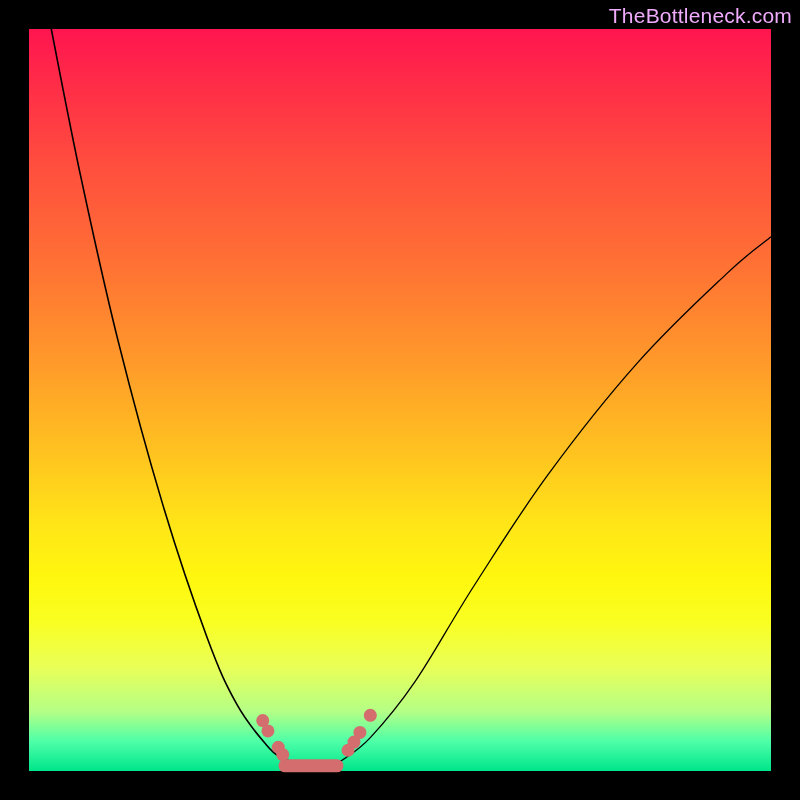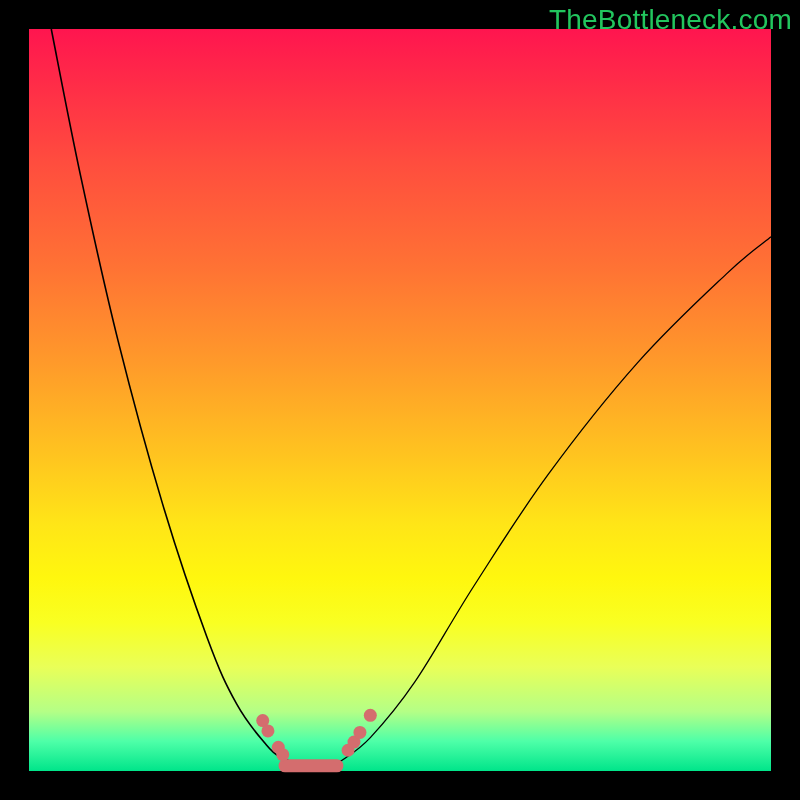--- a/index.html
+++ b/index.html
@@ -29,22 +29,22 @@
       #e9ff58 86%,
       #b4ff86 92%,
       #4effa8 96%,
       #00e58a 100%);
   }
   .attrib {
     position: absolute;
     top: 4px;
     right: 8px;
     font-family: Arial, Helvetica, sans-serif;
-    font-size: 28px;
-    color: #22c55e;
+    font-size: 21px;
+    color: #f0abfc;
     letter-spacing: 0.2px;
   }
   svg.plot {
     position: absolute;
     left: 0;
     top: 0;
     width: 742px;
     height: 742px;
     overflow: visible;
   }

